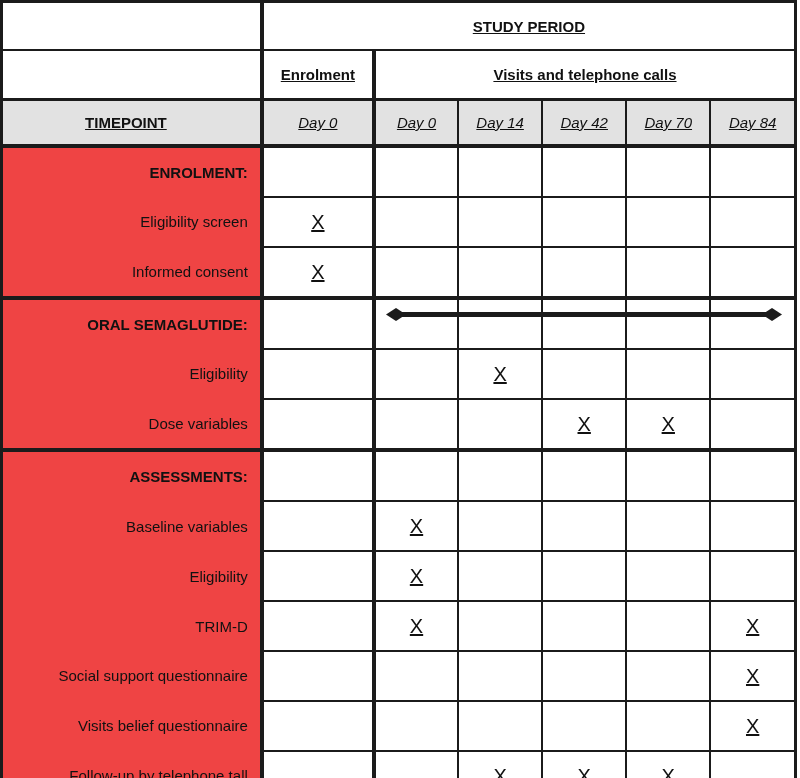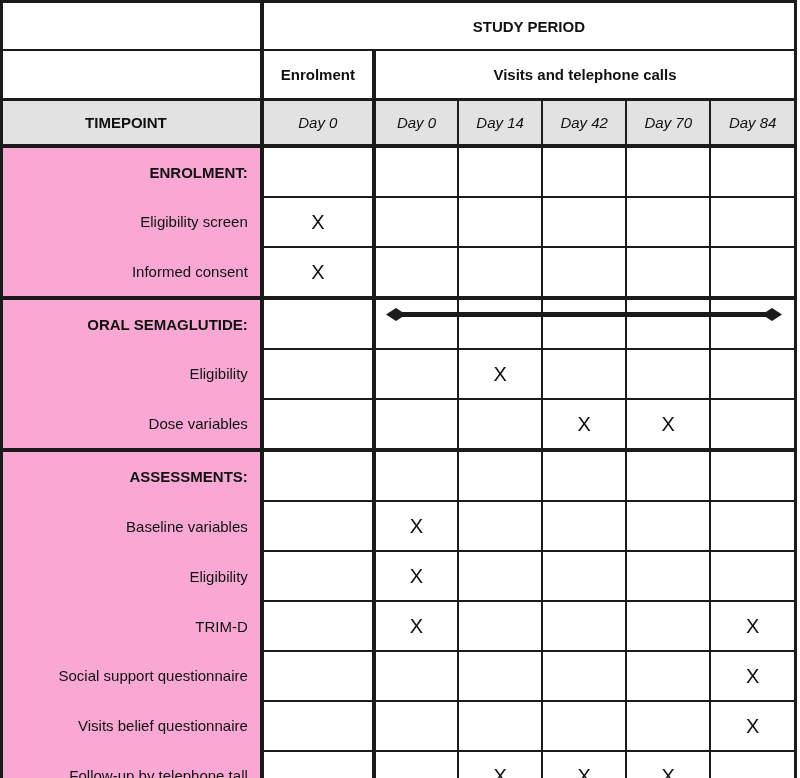--- a/index.html
+++ b/index.html
@@ -5,21 +5,21 @@
   :root{
     --border:#1b1b1b;
     --graybg:#e2e2e2;
   }
   html,body{margin:0;padding:0;background:#ffffff;}
   body{
     width:800px;height:778px;overflow:hidden;
     font-family:"Liberation Sans","DejaVu Sans",sans-serif;
     color:#111;
   }
-  .wrap{position:relative;width:792px;height:778px;}
+  .wrap{position:relative;width:792px;height:778px;text-decoration:underline;}
   table{
     border-collapse:collapse;
     table-layout:fixed;
     width:797px;
     margin:0;
     border:3px solid var(--border);
   }
   td{
     border:2px solid var(--border);
     font-size:15px;
@@ -37,21 +37,21 @@
   .b{font-weight:bold;}
   .i{font-style:italic;}
   .center{text-align:center;}
   .right{text-align:right;padding-right:12px;}
   .thickR{border-right:4px solid var(--border);}
   
   td.label-block{
     position:relative;
     padding:0;
     border-right:4px solid var(--border);
-    background:#f9a8d4;
+    background:#ef4444;
   }
   .lblwrap{
     position:absolute;inset:0;
     display:flex;flex-direction:column;
   }
   .lbl{
     flex:1;
     display:flex;align-items:center;justify-content:flex-end;
     padding-right:12px;
     font-size:15px;

